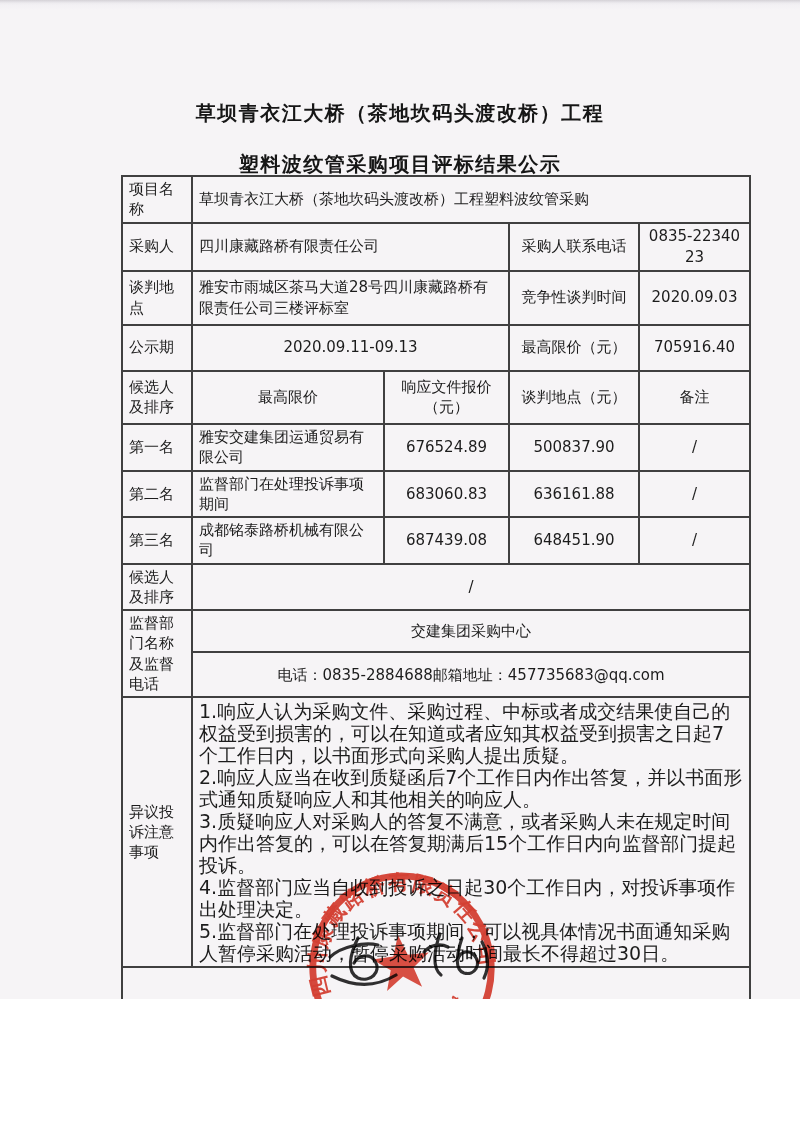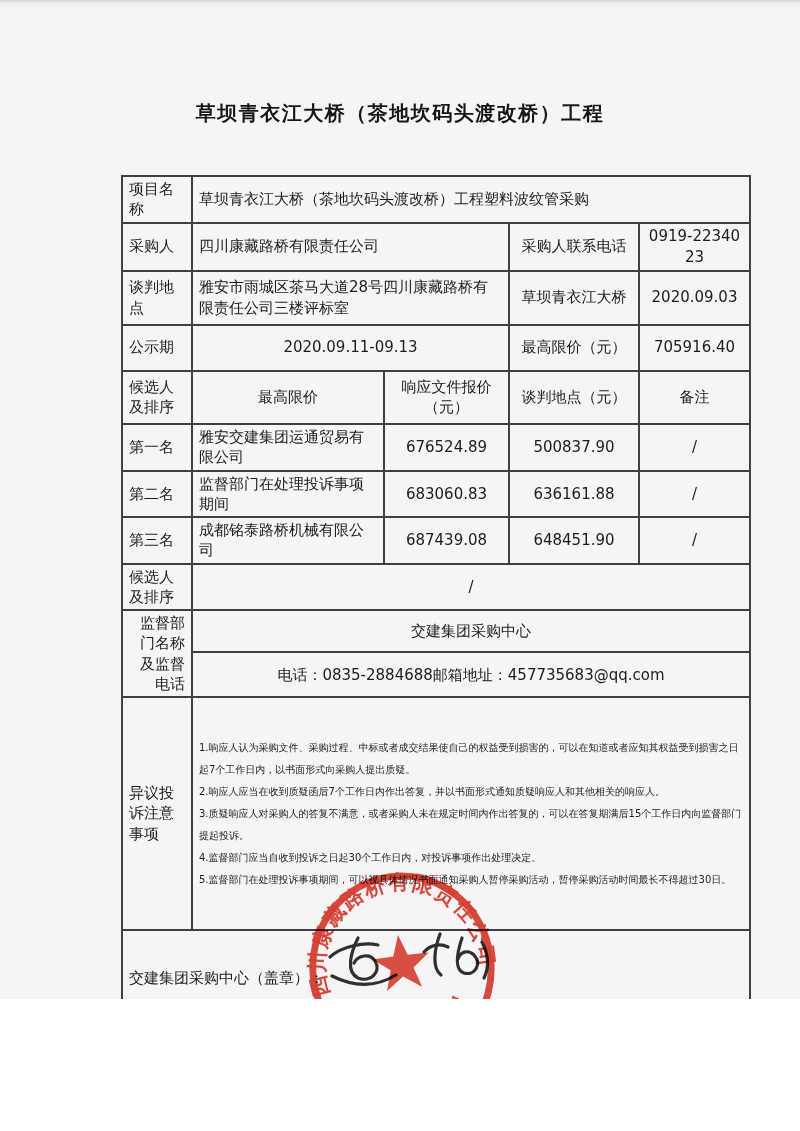--- a/index.html
+++ b/index.html
@@ -18,64 +18,65 @@
   table.doc{
     position:absolute;left:121px;top:175px;width:628px;
     border-collapse:collapse;table-layout:fixed;
   }
   table.doc td{
     border:2px solid #404040;font-size:15px;line-height:1.35;
     padding:2px 6px;vertical-align:middle;color:#1c1c1c;word-break:break-all;
   }
   td.lab{text-align:left;padding-left:5px;}
   td.ctr{text-align:center;}
-  td.sup-lab{text-align:right;padding-left:4px;padding-right:4px;margin-top:20px;}
+  td.sup-lab{text-align:left;padding-left:4px;padding-right:4px;margin-top:20px;}
   td.complaint{vertical-align:middle;padding:8px 10px;}
-  td.complaint p{margin:0;font-size:10px;line-height:22px;text-align:left;}
+  td.complaint p{margin:0;font-size:19px;line-height:22px;text-align:left;}
   td.sign-row{padding-left:6px;font-size:15px;}
   .stamp{position:absolute;left:300px;top:870px;width:204px;height:196px;
     mix-blend-mode:multiply;opacity:.93;z-index:6;pointer-events:none;}
   .stamp text{font-family:"DejaVu Sans","Liberation Sans",sans-serif;}
   .signature{position:absolute;left:312px;top:912px;width:230px;height:100px;
     z-index:7;mix-blend-mode:multiply;pointer-events:none;}
 </style>
 </head>
 <body>
 
 <div class="page">
   <div class="scan-edge"></div>
 
   <div id="title1" class="title">草坝青衣江大桥（茶地坎码头渡改桥）工程</div>
+  <div id="title2" class="title">塑料波纹管采购项目评标结果公示</div>
 
   <table class="doc">
     <colgroup>
       <col style="width:70px">
         <col style="width:192px">
         <col style="width:125px">
         <col style="width:130px">
         <col style="width:111px">
     </colgroup>
 
     <tbody>
         <tr style="height:44px">
       <td class="lab">项目名称</td>
       <td class="lab" colspan="4">草坝青衣江大桥（茶地坎码头渡改桥）工程塑料波纹管采购</td>
     </tr>
 
     <tr style="height:48px">
       <td class="lab">采购人</td>
       <td class="lab" colspan="2">四川康藏路桥有限责任公司</td>
       <td class="ctr">采购人联系电话</td>
-      <td class="ctr">0919-2234023</td>
+      <td class="ctr">0835-2234023</td>
     </tr>
 
     <tr style="height:54px">
       <td class="lab">谈判地点</td>
       <td class="lab" colspan="2">雅安市雨城区茶马大道28号四川康藏路桥有限责任公司三楼评标室</td>
-      <td class="ctr">草坝青衣江大桥</td>
+      <td class="ctr">竞争性谈判时间</td>
       <td class="ctr">2020.09.03</td>
     </tr>
 
     <tr style="height:46px">
       <td class="lab">公示期</td>
       <td class="ctr" colspan="2">2020.09.11-09.13</td>
       <td class="ctr">最高限价（元）</td>
       <td class="ctr">705916.40</td>
     </tr>
 

